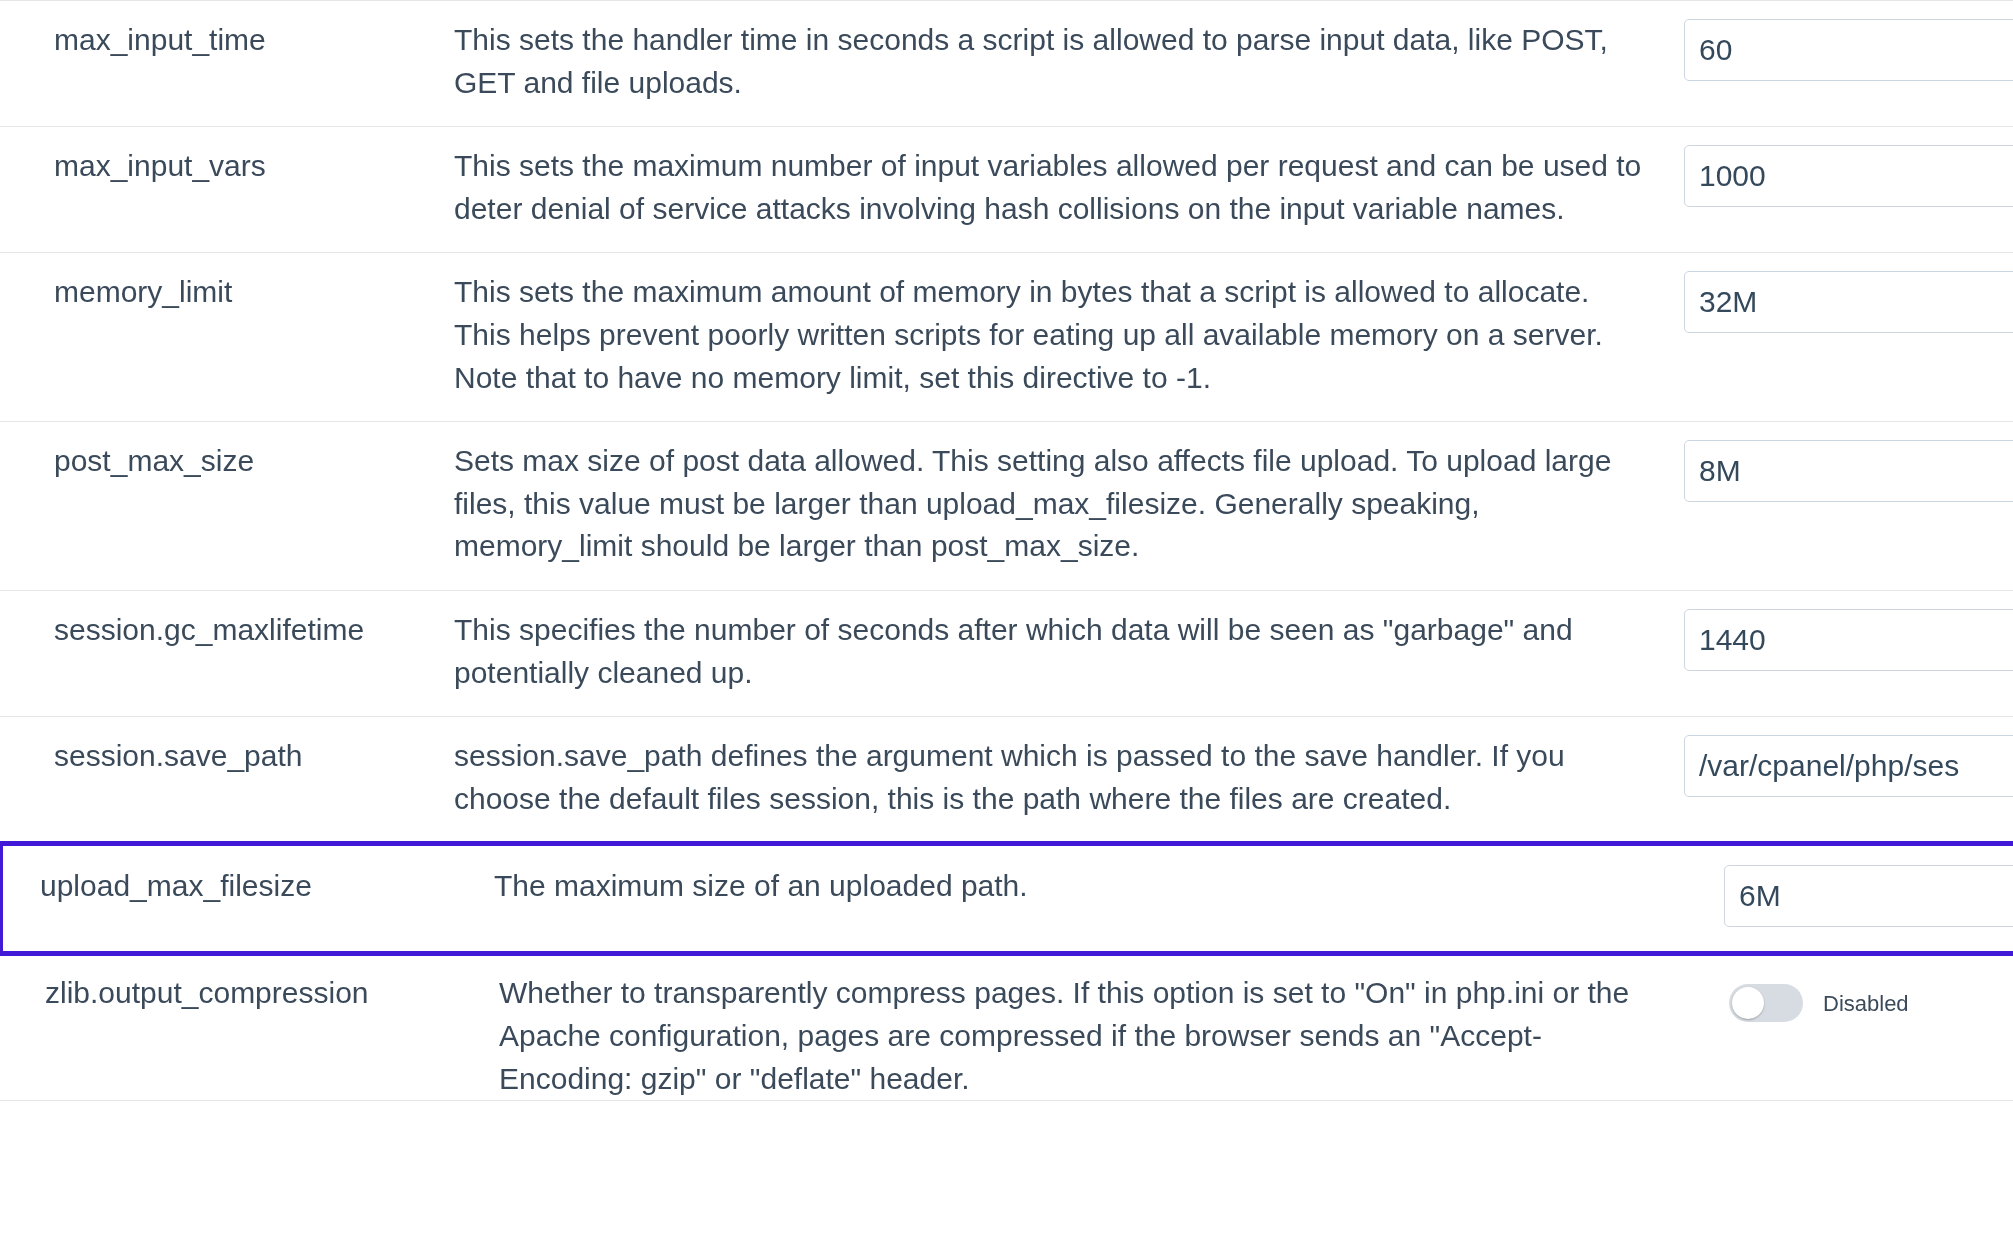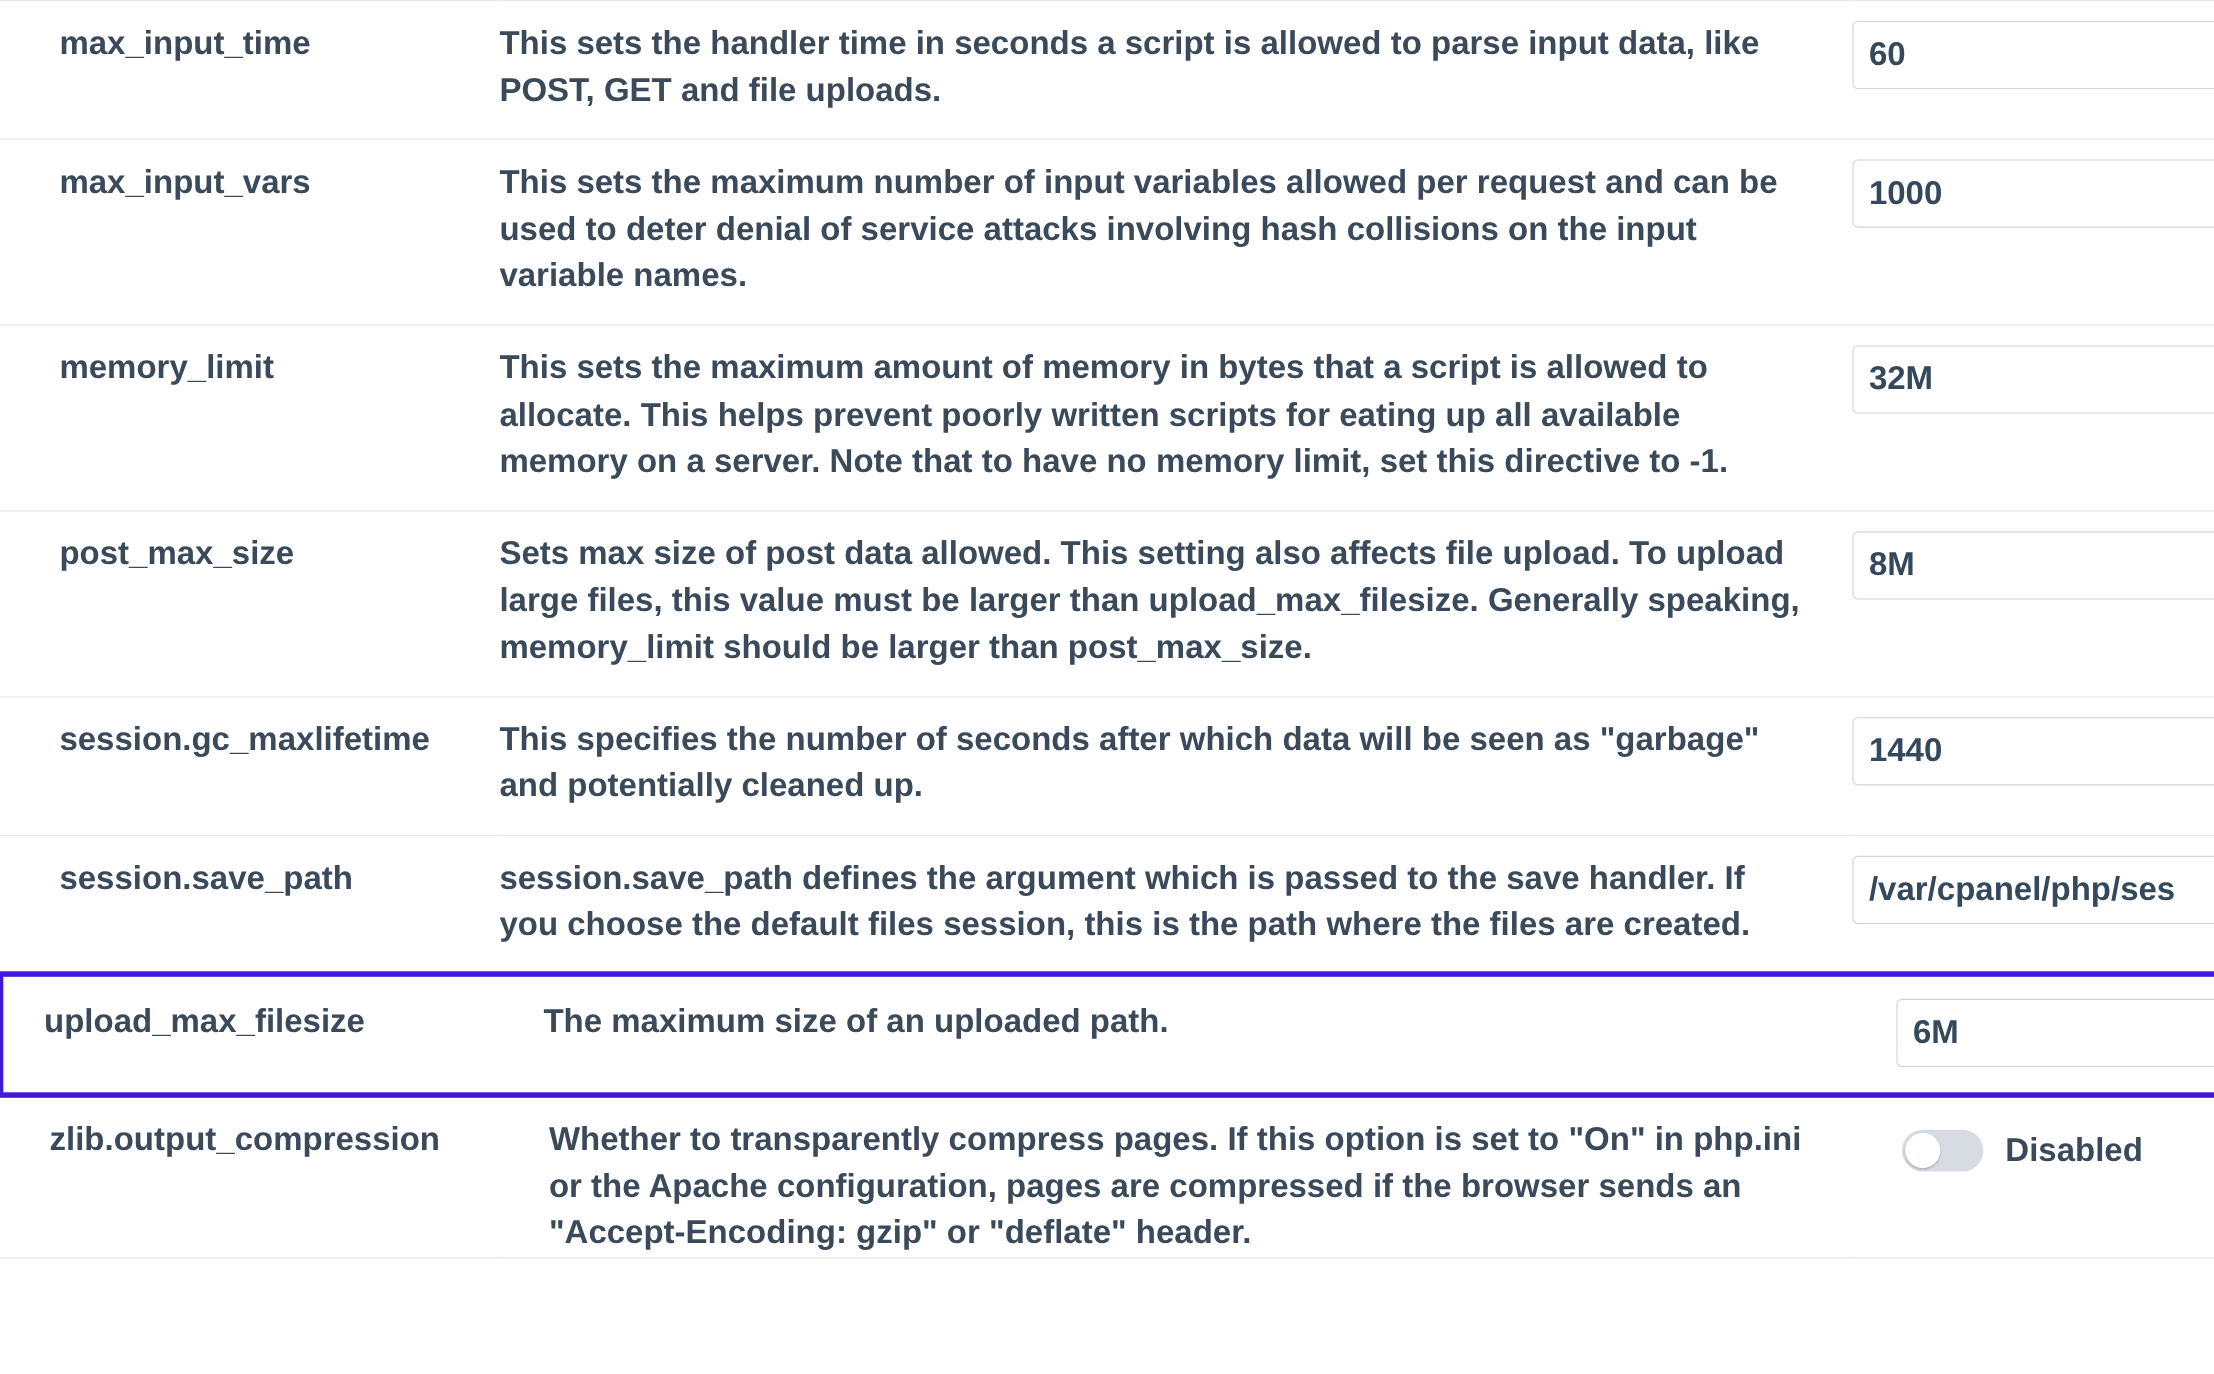--- a/index.html
+++ b/index.html
@@ -23,21 +23,20 @@
   .settings-table tr {
     border-top: 1px solid #e6e6e6;
     border-bottom: 1px solid #e6e6e6;
   }
   .settings-table td {
     vertical-align: top;
     padding: 18px 0 22px 0;
     color: #34495b;
     font-size: 30px;
     line-height: 1.42;
-    font-weight: bold;
   }
   td.col-name {
     width: 400px;
     padding-left: 54px;
     color: #3b4a5a;
   }
   td.col-desc {
     width: 1190px;
     padding-right: 40px;
     color: #3b4a5a;
@@ -81,21 +80,21 @@
     position: absolute;
     top: 3px;
     left: 3px;
     width: 32px;
     height: 32px;
     border-radius: 50%;
     background: #ffffff;
     box-shadow: 0 1px 2px rgba(0,0,0,.25);
   }
   .toggle-label {
-    font-size: 30px;
+    font-size: 22px;
     color: #3b4a5a;
     white-space: nowrap;
   }
   tr.highlighted {
     outline: 5px solid #4119d6;
     outline-offset: -3px;
   }
   tr.highlighted td {
     padding-top: 22px;
     padding-bottom: 26px;

